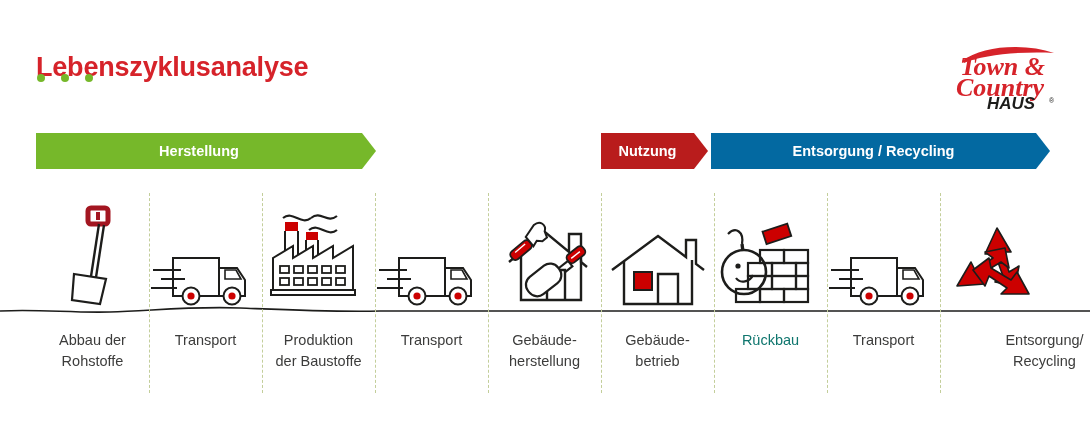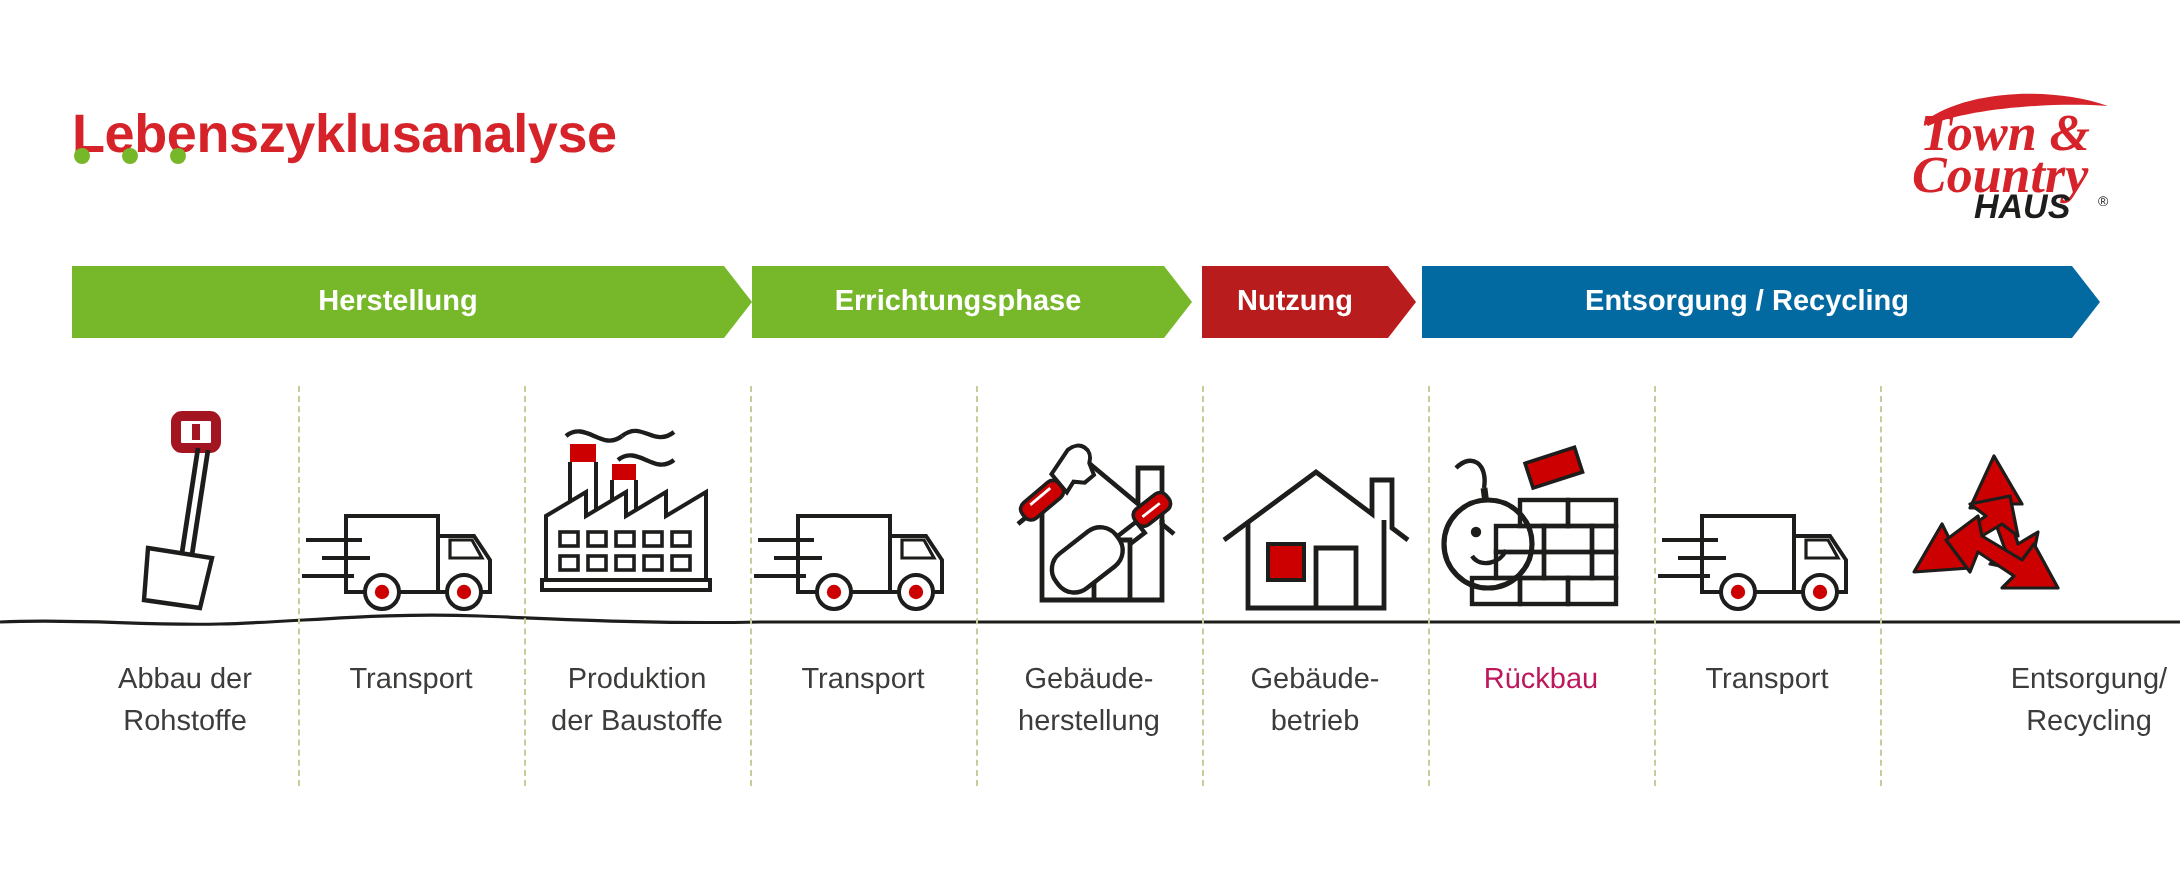--- a/index.html
+++ b/index.html
@@ -101,23 +101,20 @@
     <text x="6" y="36" font-family="'Liberation Serif',serif" font-size="26" font-style="italic" font-weight="bold" fill="#D6232A">Town &amp;</text>
     <text x="2" y="57" font-family="'Liberation Serif',serif" font-size="26" font-style="italic" font-weight="bold" fill="#D6232A">Country</text>
     <text x="33" y="70" font-family="'Liberation Sans',sans-serif" font-size="17" font-style="italic" font-weight="bold" fill="#1D1D1B">HAUS</text>
     <text x="95" y="64" font-family="'Liberation Sans',sans-serif" font-size="7" fill="#1D1D1B">®</text>
   </svg>
 </div>
 
 <div id="phase-row">
     <div class="phase-banner" style="left: 36px; width: 340px; background: rgb(118, 184, 42); clip-path: polygon(0px 0px, calc(100% - 14px) 0px, 100% 50%, calc(100% - 14px) 100%, 0px 100%);">
       <span class="phase-label">Herstellung</span>
-    </div>
-    <div class="phase-banner" style="left: 376px; width: 220px; background: rgb(118, 184, 42); clip-path: polygon(0px 0px, calc(100% - 14px) 0px, 100% 50%, calc(100% - 14px) 100%, 0px 100%);">
-      <span class="phase-label">Errichtungsphase</span>
     </div>
     <div class="phase-banner" style="left: 601px; width: 107px; background: #b91c1c; clip-path: polygon(0px 0px, calc(100% - 14px) 0px, 100% 50%, calc(100% - 14px) 100%, 0px 100%);">
       <span class="phase-label">Nutzung</span>
     </div>
     <div class="phase-banner" style="left: 711px; width: 339px; background: #0369a1; clip-path: polygon(0px 0px, calc(100% - 14px) 0px, 100% 50%, calc(100% - 14px) 100%, 0px 100%);">
       <span class="phase-label">Entsorgung / Recycling</span>
     </div>
   </div>
 
 <div id="stage-area">
@@ -262,21 +259,21 @@
       <rect x="80" y="45" width="12" height="13"></rect>
       <rect x="32" y="58" width="24" height="13"></rect>
             <rect x="56" y="58" width="24" height="13"></rect>
       <rect x="80" y="58" width="12" height="13"></rect>
       <rect x="20" y="71" width="24" height="13"></rect>
             <rect x="44" y="71" width="24" height="13"></rect>
       <rect x="68" y="71" width="24" height="13"></rect>
     </g>
   </svg>
       </div>
-      <div class="stage-label" style="color: #be185d;">Rückbau</div>
+      <div class="stage-label" style="color: #0f766e;">Rückbau</div>
     </div>
     <div class="stage" style="left: 827px; width: 113px;">
       <div class="stage-icon">
         <svg viewBox="0 0 110 62" width="110" height="62">
     <path d="M22 10 L 68 10 L 68 48 L 22 48 Z" fill="none" stroke="#1D1D1B" stroke-width="2"></path>
     <path d="M68 20 L 86 20 L 94 32 L 94 48 L 68 48 Z" fill="none" stroke="#1D1D1B" stroke-width="2"></path>
     <path d="M74 22 L 85 22 L 90 31 L 74 31 Z" fill="none" stroke="#1D1D1B" stroke-width="1.6"></path>
     <line x1="2" y1="22" x2="30" y2="22" stroke="#1D1D1B" stroke-width="2"></line>
     <line x1="10" y1="31" x2="34" y2="31" stroke="#1D1D1B" stroke-width="2"></line>
     <line x1="0" y1="40" x2="26" y2="40" stroke="#1D1D1B" stroke-width="2"></line>

